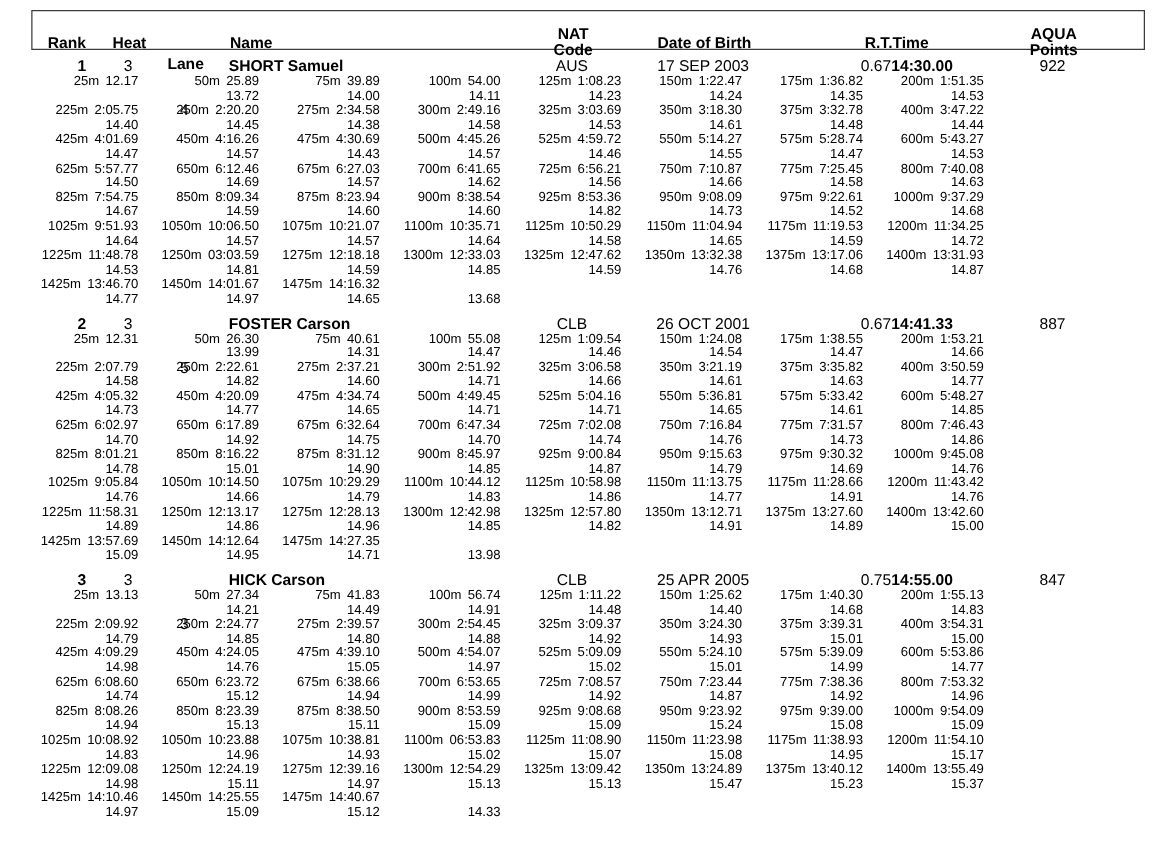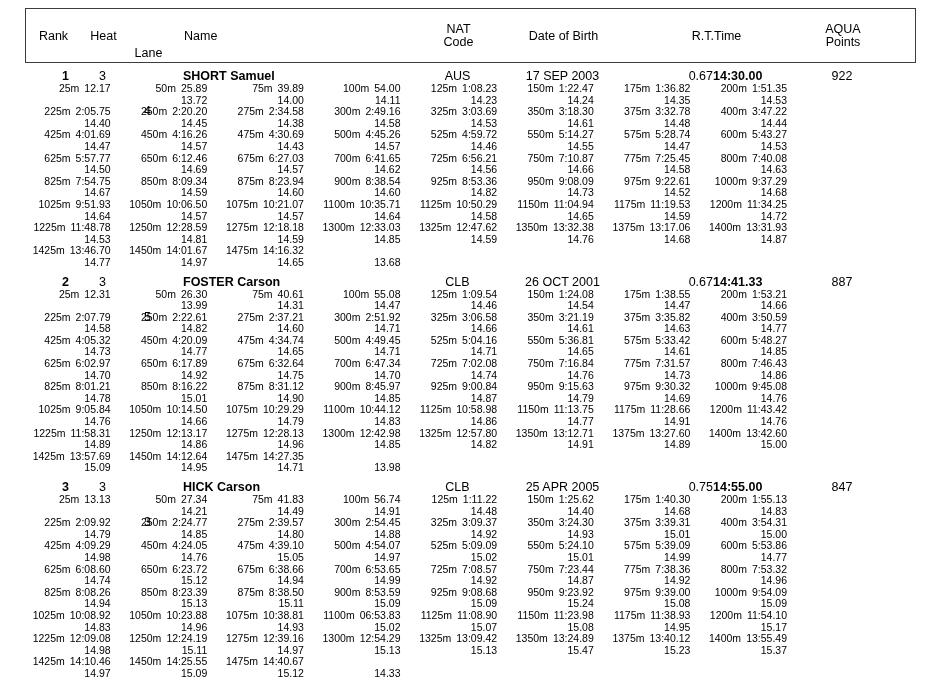--- a/index.html
+++ b/index.html
@@ -7,22 +7,22 @@
   .page {
     width: 940px; height: 690px; background: #ffffff; color: #000;
     font-family: "Liberation Sans", sans-serif; overflow: hidden; position: relative;
   }
   .hdr-box {
     margin: 8px 24px 0 25px;
     border: 1px solid #3c3c3c;
     display: grid;
     grid-template-columns: 55px 45px 45px 240px 95px 115px 93px 77px 124px;
     align-items: center;
-    height: 55px;
-    font-weight: normal;
+    height: 32px;
+    font-weight: bold;
     font-size: 12.5px;
   }
   .hdr-box .two-line { line-height: 13px; }
   .c-rank  { text-align: center; }
   .c-heat  { text-align: center; }
   .c-lane  { text-align: center; margin-top: 35px; }
   .c-name  { text-align: left; padding-left: 13px; }
   .c-nat   { text-align: center; }
   .c-dob   { text-align: center; }
   .c-rt    { text-align: right; }
@@ -285,21 +285,21 @@
               <div class="cum-line"><span class="dist">1200m</span><span class="ctime">11:34.25</span></div>
               <div class="split-line">14.72</div>
             </div>
           </div>
           <div class="srow">
             <div class="scell">
               <div class="cum-line"><span class="dist">1225m</span><span class="ctime">11:48.78</span></div>
               <div class="split-line">14.53</div>
             </div>
             <div class="scell">
-              <div class="cum-line"><span class="dist">1250m</span><span class="ctime">12:28.59</span></div>
+              <div class="cum-line"><span class="dist">1250m</span><span class="ctime">03:03.59</span></div>
               <div class="split-line">14.81</div>
             </div>
             <div class="scell">
               <div class="cum-line"><span class="dist">1275m</span><span class="ctime">12:18.18</span></div>
               <div class="split-line">14.59</div>
             </div>
             <div class="scell">
               <div class="cum-line"><span class="dist">1300m</span><span class="ctime">12:33.03</span></div>
               <div class="split-line">14.85</div>
             </div>

